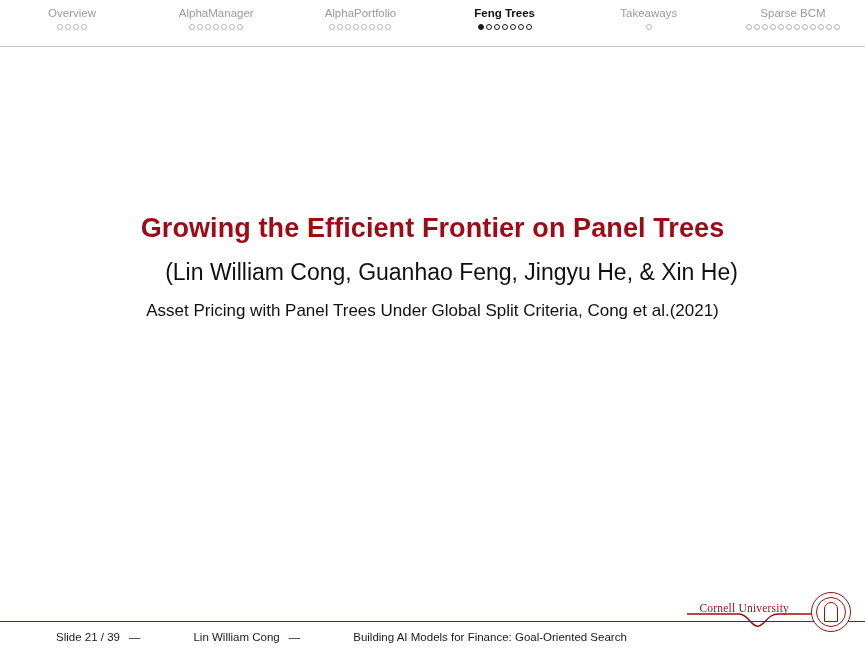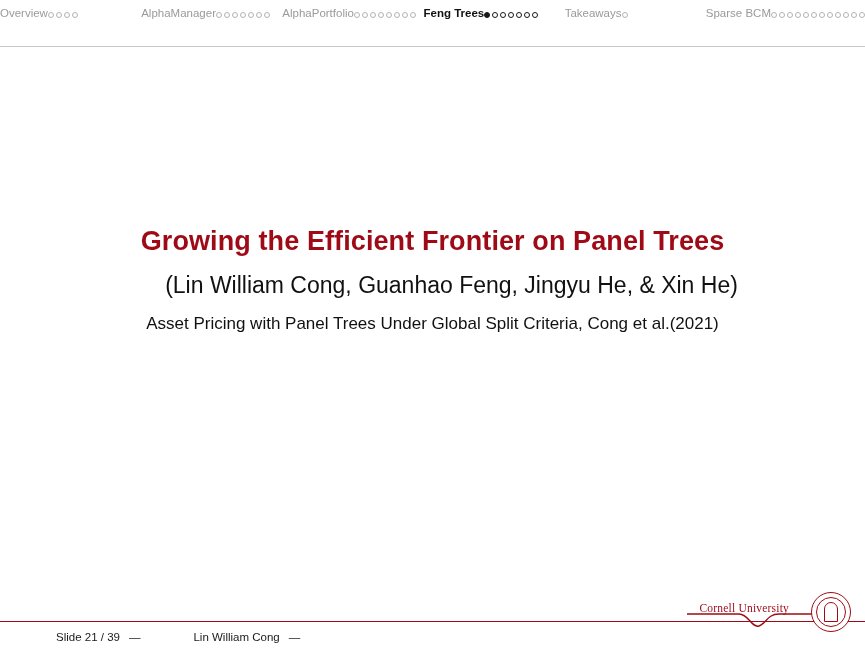--- a/index.html
+++ b/index.html
@@ -27,21 +27,21 @@
     width: 865px;
     height: 46px;
     display: flex;
     align-items: flex-start;
     box-sizing: border-box;
     padding-top: 6px;
   }
   .nav-section {
     flex: 1 1 0;
     display: flex;
-    flex-direction: row;
+    flex-direction: column;
     align-items: center;
     justify-content: flex-start;
   }
   .nav-label {
     font-size: 11.5px;
     color: #9a9a9a;
     line-height: 14px;
     white-space: nowrap;
   }
   .nav-section.active .nav-label {
@@ -81,21 +81,21 @@
   
   .content {
     position: absolute;
     top: 47px;
     left: 0;
     width: 865px;
     height: 573px;
   }
   .title-block {
     position: absolute;
-    top: 177px;
+    top: 164px;
     left: 0;
     width: 865px;
     text-align: center;
   }
   .main-title {
     font-size: 27px;
     font-weight: bold;
     color: #9e0b16;
     line-height: 34px;
     margin: 0 0 12px 0;
@@ -293,20 +293,21 @@
     </div>
   </div>
 
   <div class="footer-rule"></div>
   <div class="footer">
     <div class="footer-inner">
       <span class="footer-item">Slide 21 / 39</span>
       <span class="footer-sep">—</span>
       <span class="footer-item">Lin William Cong</span>
       <span class="footer-sep">—</span>
+      <span class="footer-item">Building AI Models for Finance: Goal-Oriented Search</span>
     </div>
   </div>
 
   <div class="logo">
     <div class="logo-text">Cornell University</div>
     <svg class="logo-swoosh" viewBox="0 0 130 22">
       <path d="M0 6 C 30 6, 40 6, 52 6 C 62 6, 64 20, 72 18 C 79 16, 80 6, 92 6 C 105 6, 120 6, 130 6" fill="none" stroke="#9e0b16" stroke-width="1.4"></path>
     </svg>
     <div class="logo-seal"></div>
   </div>

